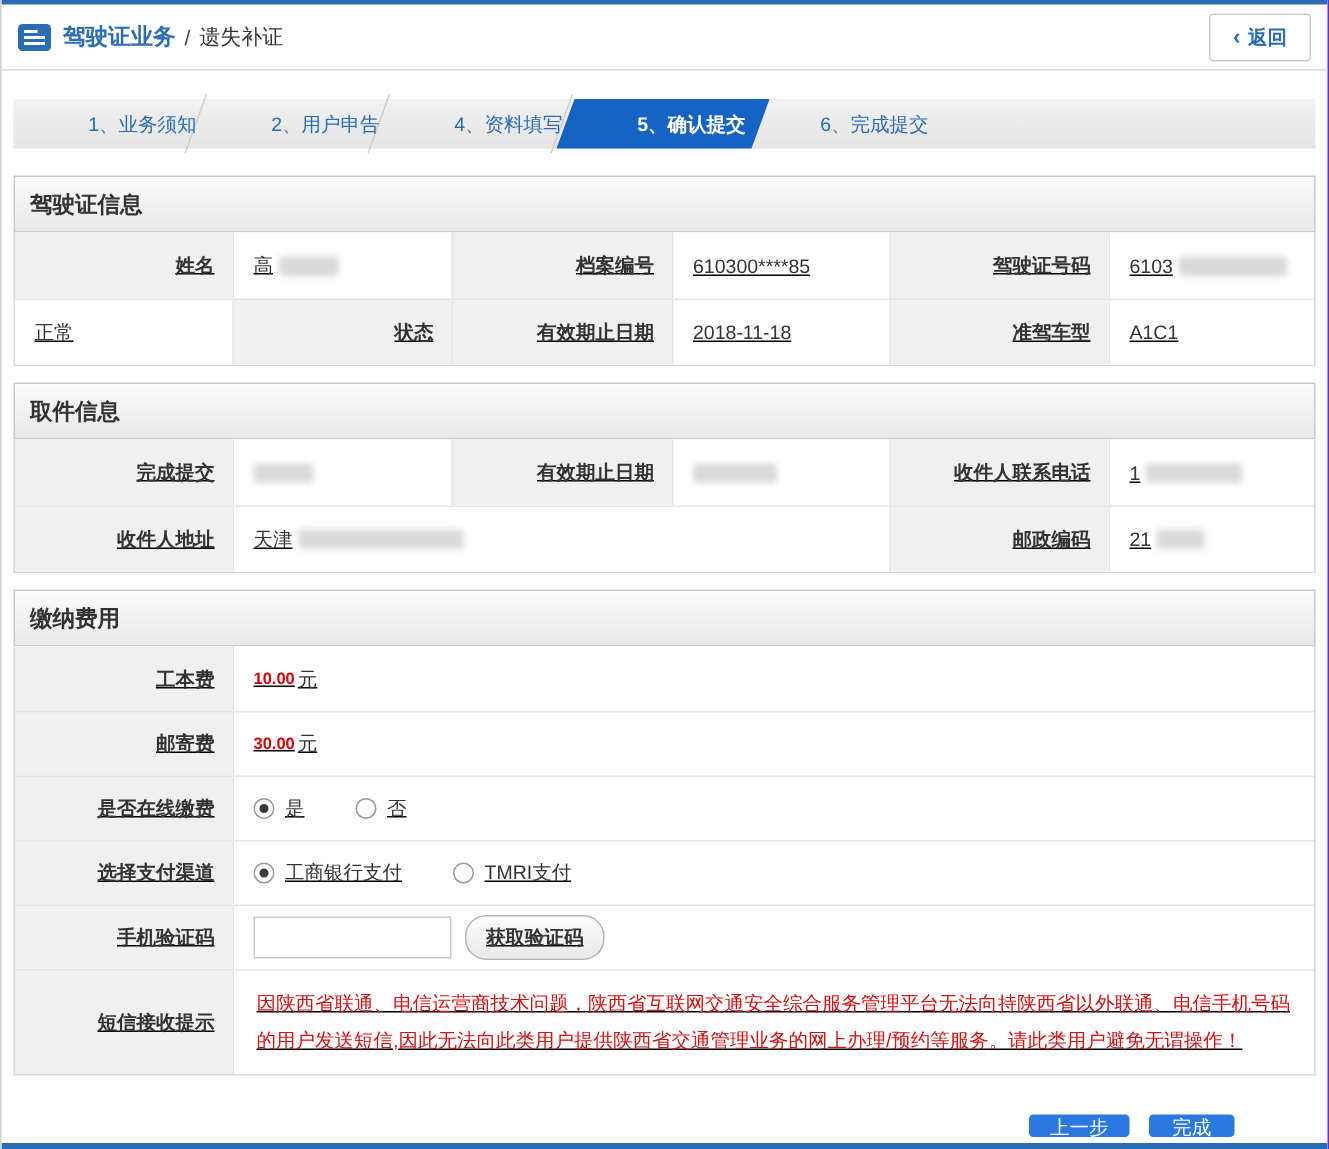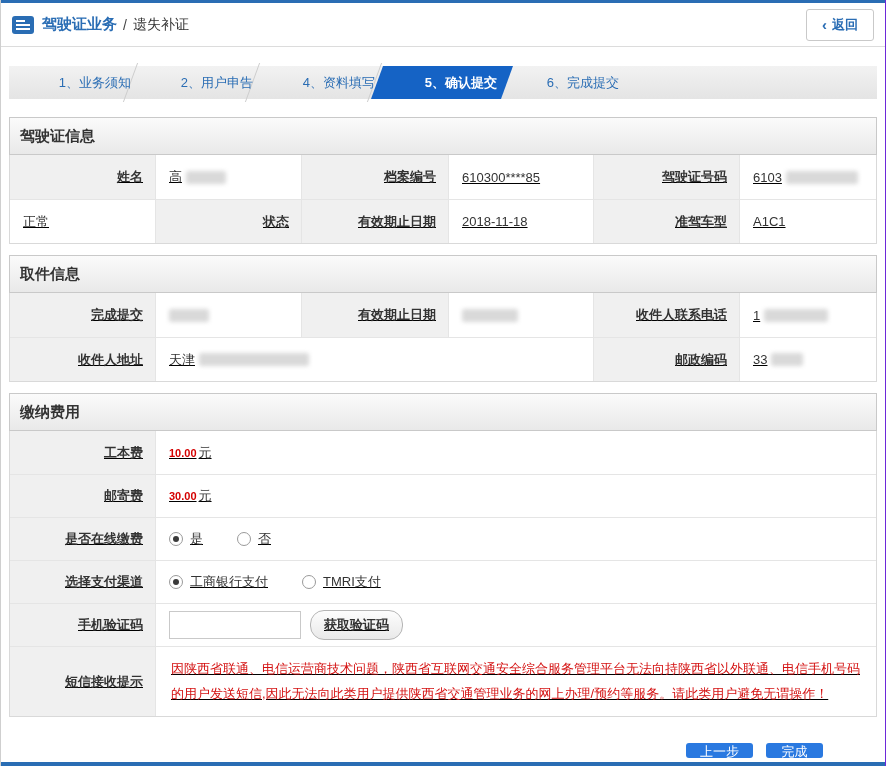--- a/index.html
+++ b/index.html
@@ -155,21 +155,21 @@
         <span class="blur w64"></span>
       </div>
 
       <div class="cell lab">收件人地址</div>
       <div class="cell val span3">
         <span>天津</span>
         <span class="blur w110"></span>
       </div>
       <div class="cell lab">邮政编码</div>
       <div class="cell val">
-        <span>33</span>
+        <span>21</span>
         <span class="blur w32"></span>
       </div>
     </div>
   </div>
 
   <div class="section">
     <div class="sec-h">缴纳费用</div>
     <div class="grid grid2">
       <div class="cell lab">工本费</div>
       <div class="cell val">

